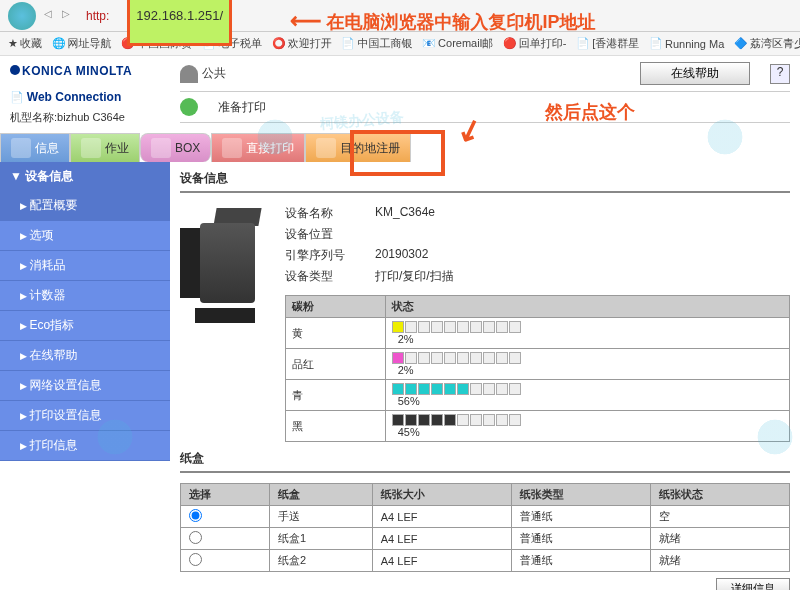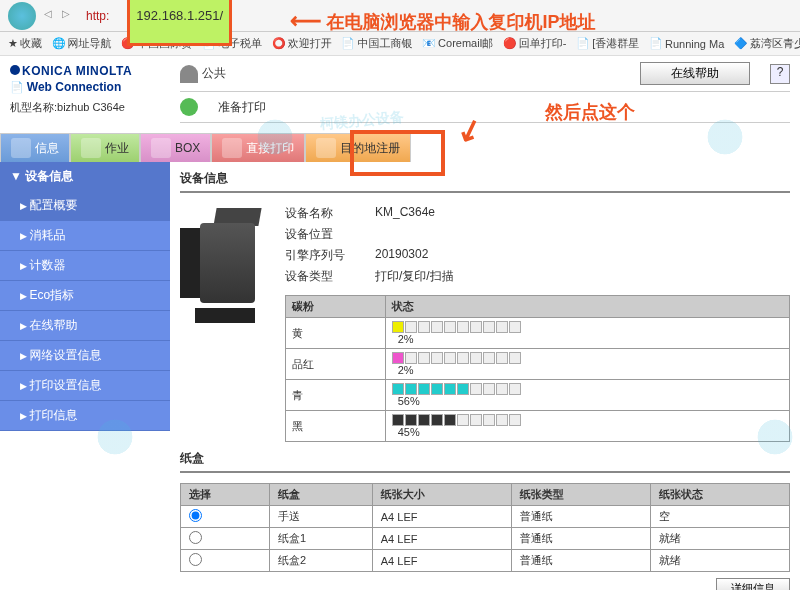--- a/index.html
+++ b/index.html
@@ -12,28 +12,28 @@
 .url-text { font-size: 13px; }
 .anno1 { position: absolute; left: 290px; top: 8px; color: #e52; font-size: 18px; font-weight: bold; z-index: 10; }
 .anno1::before { content: "⟵"; font-size: 22px; margin-right: 5px; }
 .bookmarks { background: #f5f5f5; border-bottom: 1px solid #ddd; padding: 4px 8px; display: flex; align-items: center; gap: 10px; font-size: 11px; white-space: nowrap; overflow: hidden; }
 .bm-item { display: inline-flex; align-items: center; gap: 2px; color: #444; cursor: pointer; }
 .page { display: flex; }
 .left-col { width: 170px; flex-shrink: 0; }
 .logo-area { padding: 8px 10px; }
 .km-logo { font-size: 12px; font-weight: bold; color: #003087; letter-spacing: 0.5px; }
 .km-dot { display: inline-block; width: 10px; height: 10px; background: #003087; border-radius: 50%; margin-right: 2px; }
-.pagescope { font-size: 11px; color: #003087; margin-top: 2px; }
+.pagescope { font-size: 11px; color: #003087; margin-top: 12px; }
 .pagescope b { font-size: 12px; }
 .model { font-size: 11px; color: #333; margin-top: 6px; }
 .tabs { display: flex; background: #fff; position: relative; }
 .tab { padding: 4px 10px; border: 1px solid #ccc; border-bottom: none; display: flex; align-items: center; gap: 4px; font-size: 12px; cursor: pointer; }
 .tab-info { background: linear-gradient(#8bb3e8, #6a9bd8); color: #fff; }
 .tab-job { background: linear-gradient(#c0e8a0, #9dd070); }
-.tab-box { background: linear-gradient(#f0b0e0, #d890c8); }
+.tab-box { background: linear-gradient(#f0b0e0, #d890c8); border-radius: 8px; }
 .tab-direct { background: linear-gradient(#f8a0a0, #e07878); color: #fff; justify-content: space-between; }
 .tab-dest { background: linear-gradient(#ffc888, #f0a850); }
 .tab-icon { width: 20px; height: 20px; background: rgba(255,255,255,0.3); border-radius: 3px; }
 .dest-box { position: absolute; border: 4px solid #e52; left: 350px; top: 130px; width: 95px; height: 46px; z-index: 5; pointer-events: none; }
 .anno2 { position: absolute; left: 545px; top: 100px; color: #e52; font-size: 18px; font-weight: bold; z-index: 10; }
 .arrow2 { position: absolute; left: 457px; top: 112px; color: #e52; font-size: 30px; font-weight: bold; z-index: 10; transform: rotate(-20deg); }
 .sidenav { background: #6a8ee8; color: #fff; }
 .sidenav-title { background: #5577cc; padding: 6px 10px; font-size: 12px; font-weight: bold; }
 .sidenav-title::before { content: "▼ "; }
 .sidenav-item { background: #6a8ee8; padding: 6px 20px; border-bottom: 1px solid #5577cc; cursor: pointer; font-size: 12px; }
@@ -154,20 +154,21 @@
 </div>
 <div class="dest-box"></div>
 <div class="arrow2">↙</div>
 <div class="anno2">然后点这个</div>
 
 <div class="page">
   <div class="left-col">
     <div class="sidenav">
       <div class="sidenav-title">设备信息</div>
       <div class="sidenav-item active">配置概要</div>
+      <div class="sidenav-item">选项</div>
       <div class="sidenav-item">消耗品</div>
       <div class="sidenav-item">计数器</div>
       <div class="sidenav-item">Eco指标</div>
       <div class="sidenav-item">在线帮助</div>
       <div class="sidenav-item">网络设置信息</div>
       <div class="sidenav-item">打印设置信息</div>
       <div class="sidenav-item">打印信息</div>
     </div>
   </div>
 

